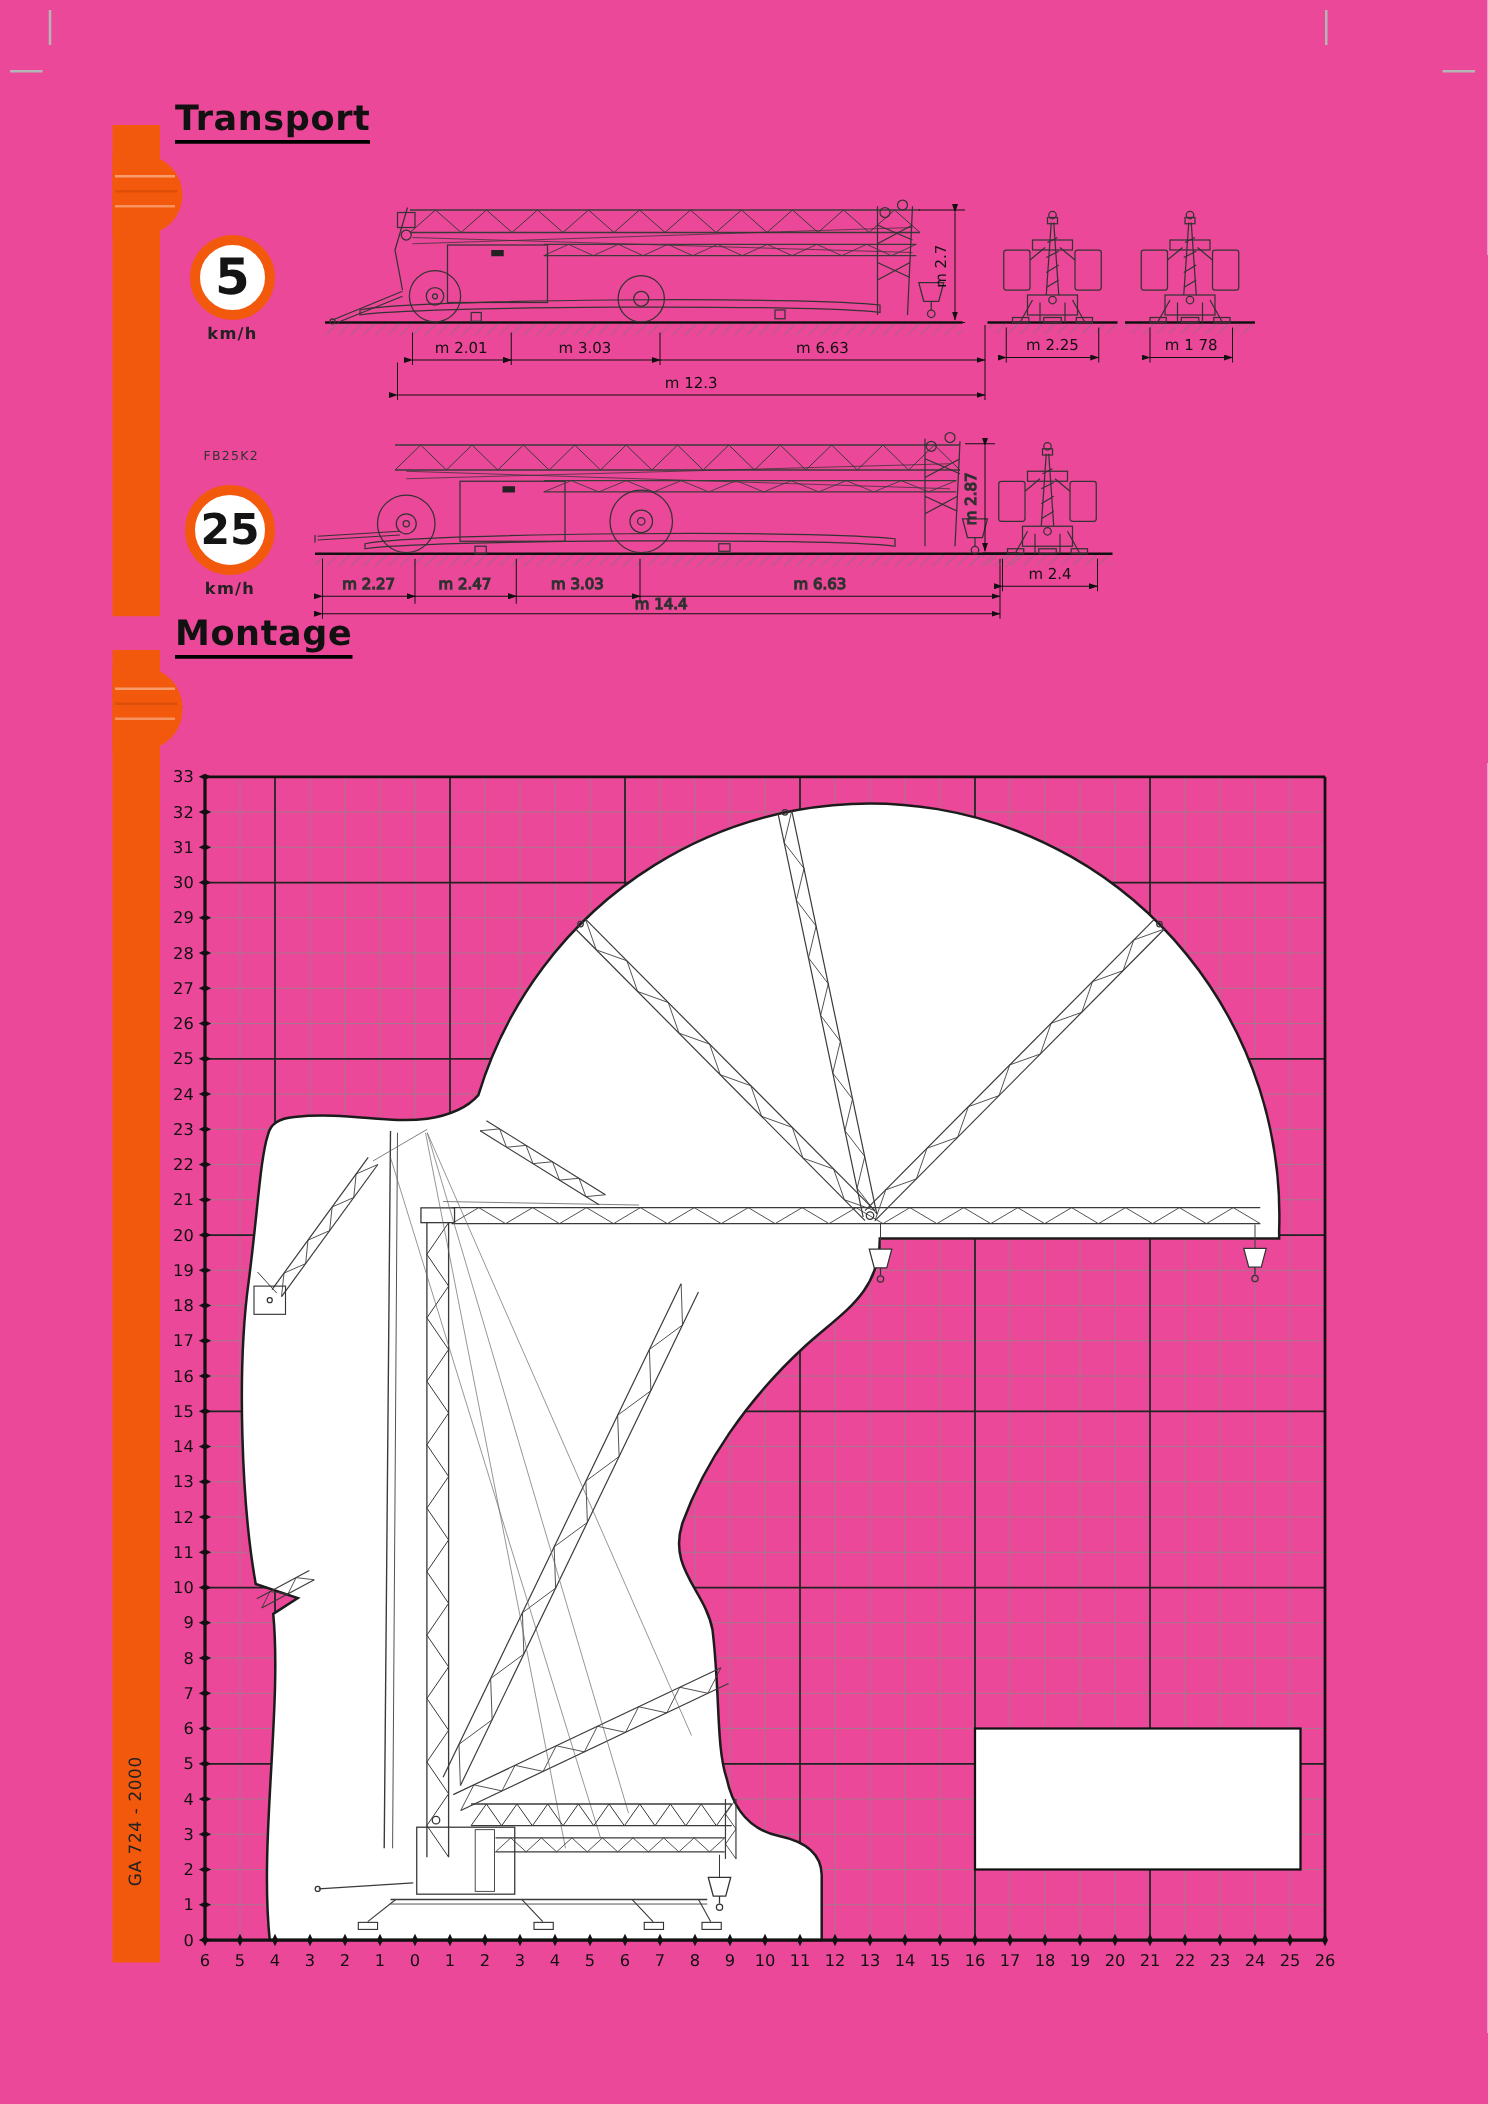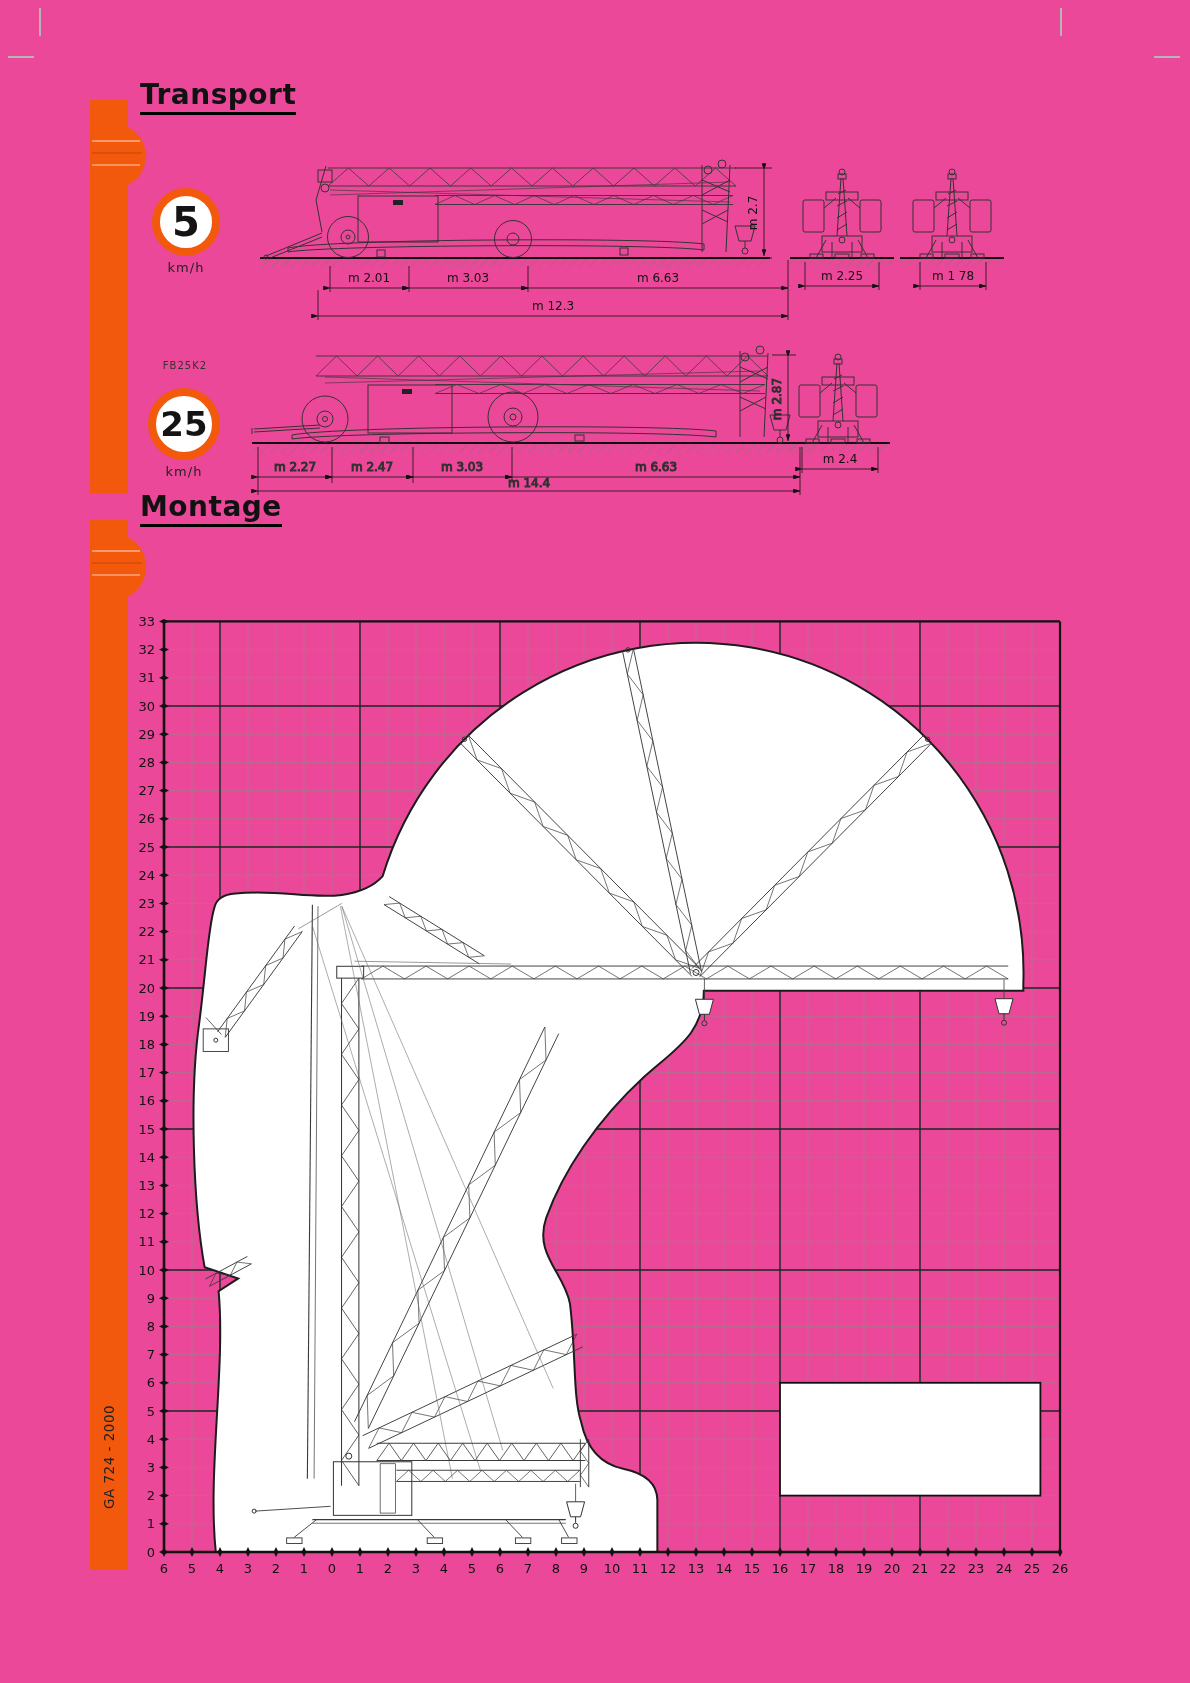--- a/index.html
+++ b/index.html
@@ -9,21 +9,21 @@
   .bar{position:absolute;left:90px;width:38px;}
   .bump{position:absolute;left:90px;width:56px;border-radius:0 32px 32px 0;}
   .streak{position:absolute;left:92px;height:2px;}
   .heading{position:absolute;font-size:28px;font-weight:bold;letter-spacing:.5px;}
   .heading span{display:inline-block;border-bottom:3px solid #000;padding-bottom:1px;}
   .speedsign{position:absolute;display:flex;flex-direction:column;align-items:center;}
   .ring{border-radius:50%;display:flex;align-items:center;justify-content:center;
         font-weight:bold;color:#141414;background:#fff;}
   .ring1{width:52px;height:52px;border:8px solid;font-size:40px;}
   .ring2{width:56px;height:56px;border:8px solid;font-size:34px;}
-  .kmh{margin-top:4px;font-size:13px;letter-spacing:1px;color:#222;}
+  .kmh{margin-top:4px;font-size:13px;letter-spacing:1px;color:#222;font-weight:bold;}
   #model-label{position:absolute;left:140px;top:360px;width:90px;text-align:center;
         font-size:10px;letter-spacing:1px;color:#333;}
   #footer-code{position:absolute;left:92px;top:1352px;height:210px;width:34px;
         display:flex;align-items:center;justify-content:center;
         writing-mode:vertical-rl;transform:rotate(180deg);
         font-size:13.5px;color:#222;letter-spacing:.5px;}
   svg text{font-family:"DejaVu Sans","Liberation Sans",sans-serif;}
   .dimtxt{font-size:12px;fill:#111;}
   .ticktxt{font-size:13px;fill:#111;font-weight:500;}
 </style>

